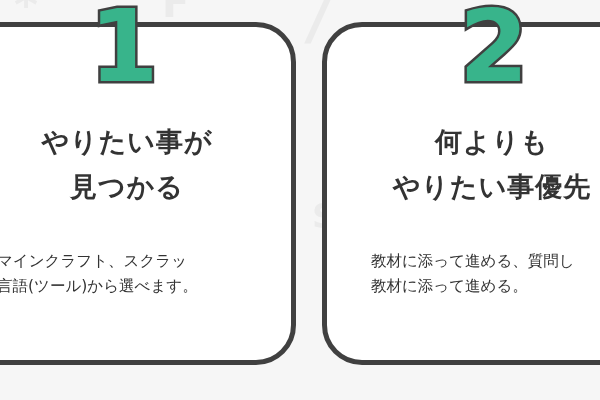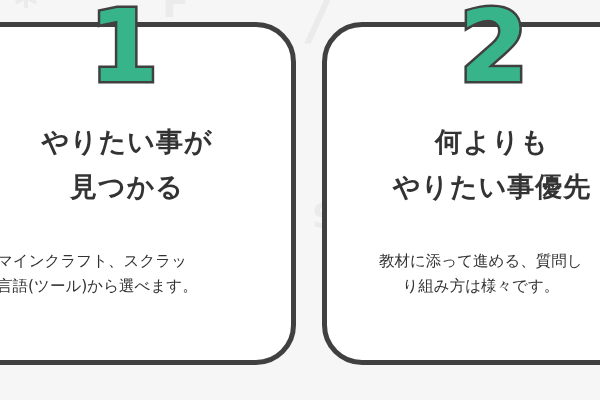--- a/index.html
+++ b/index.html
@@ -68,21 +68,21 @@
 
     .card-body {
       position: absolute;
       top: 222px;
       font-size: 15.5px;
       line-height: 25px;
       color: #333333;
       white-space: nowrap;
     }
     .card-1 .card-body { left: 32px; }
-    .card-2 .card-body { left: 52px; text-align: center; }
+    .card-2 .card-body { left: 44px; }
     .card-body .line { display: block; }
   </style>
 </head>
 <body>
 
 <div class="bg-deco deco-asterisk">*</div>
 <div class="bg-deco deco-f">F</div>
 <div class="bg-deco deco-slash">/</div>
 <div class="bg-deco deco-s">S</div>
 
@@ -98,16 +98,16 @@
   <div class="number">1</div>
 </section>
 
 <section class="card card-2">
   <div class="card-title">
     <span class="line" style="display:block">何よりも</span>
     <span class="line" style="display:block">やりたい事優先</span>
   </div>
   <div class="card-body">
     <span class="line">教材に添って進める、質問し</span>
-    <span class="line">り組み方は様々です。</span>
+    <span class="line">教材に添って進める。</span>
   </div>
   <div class="number">2</div>
 </section>
 
 </body></html>

